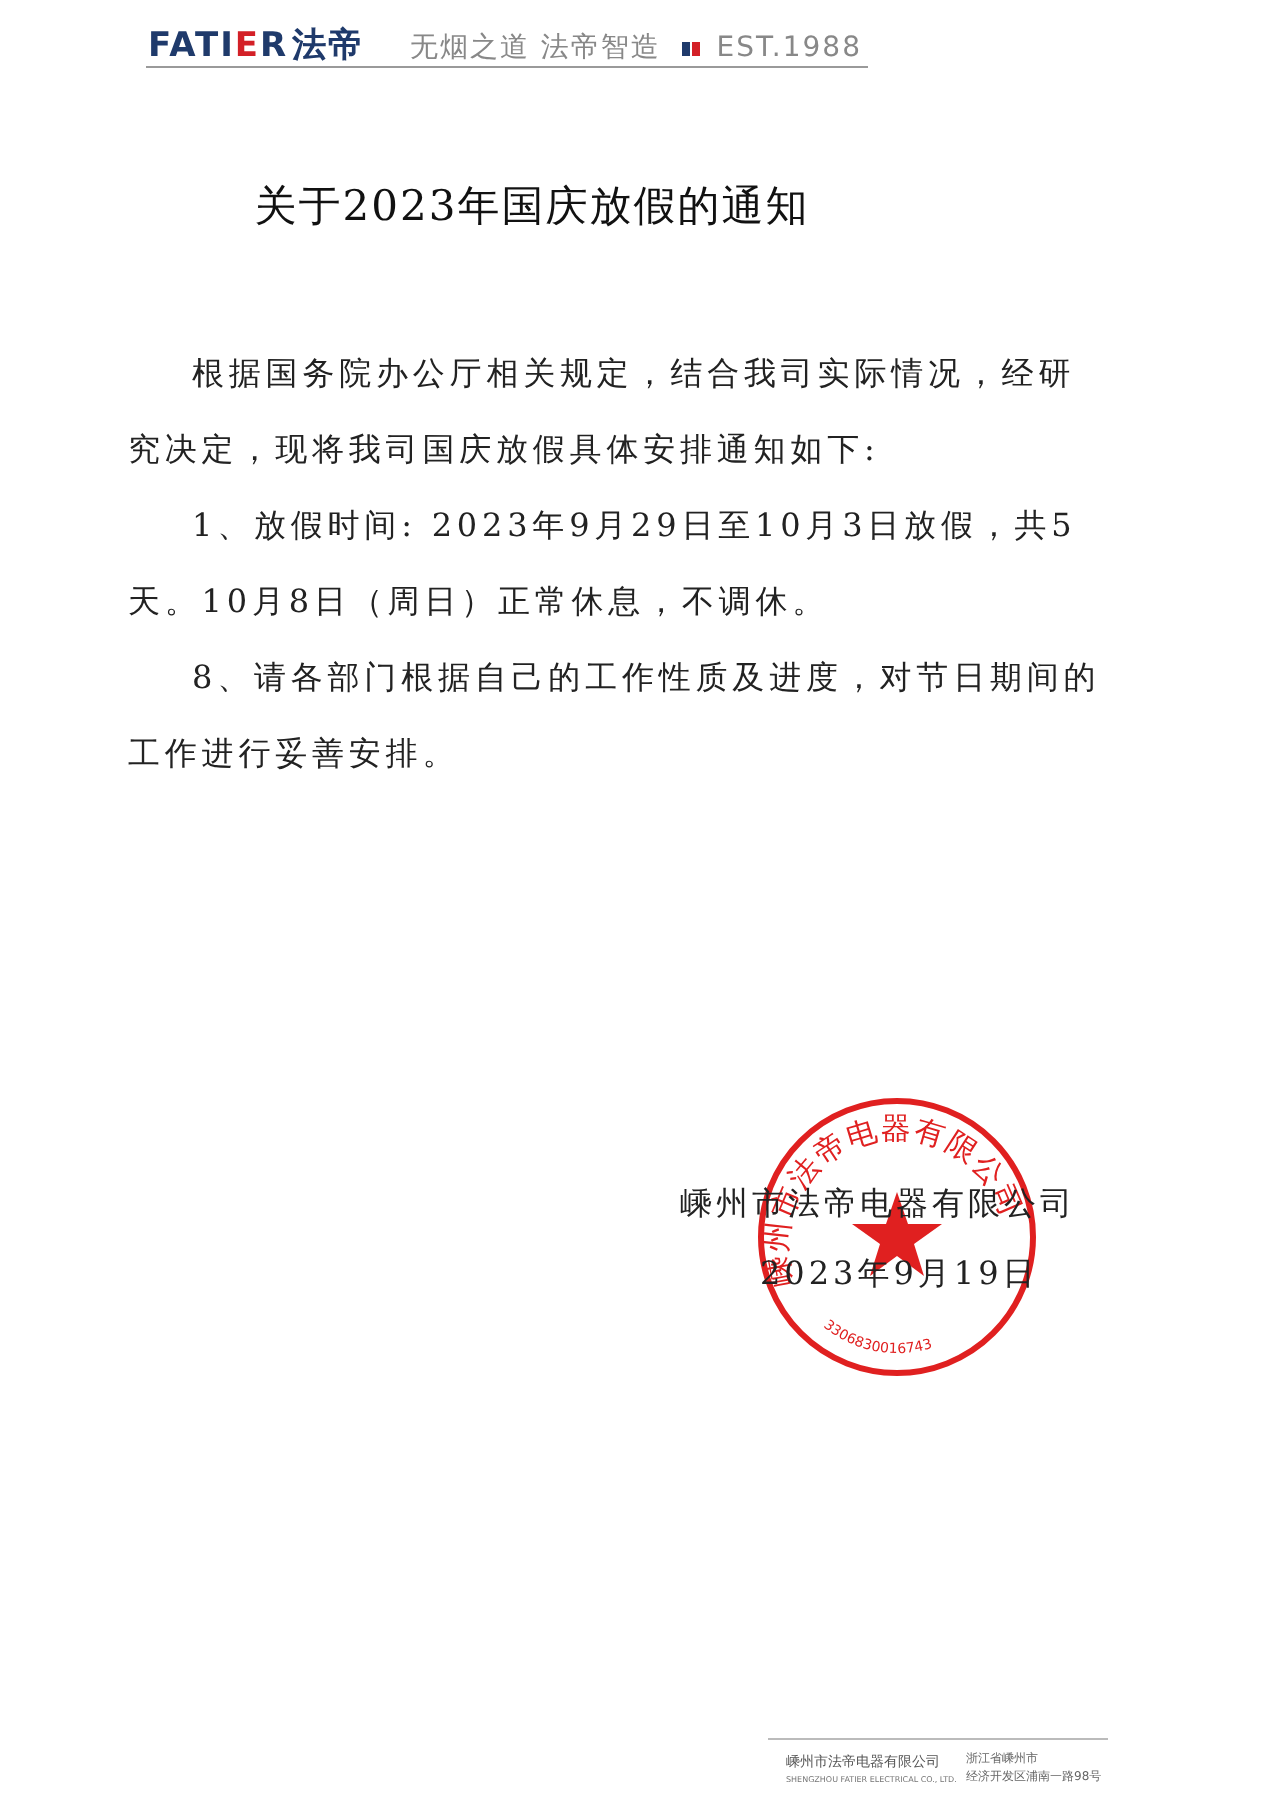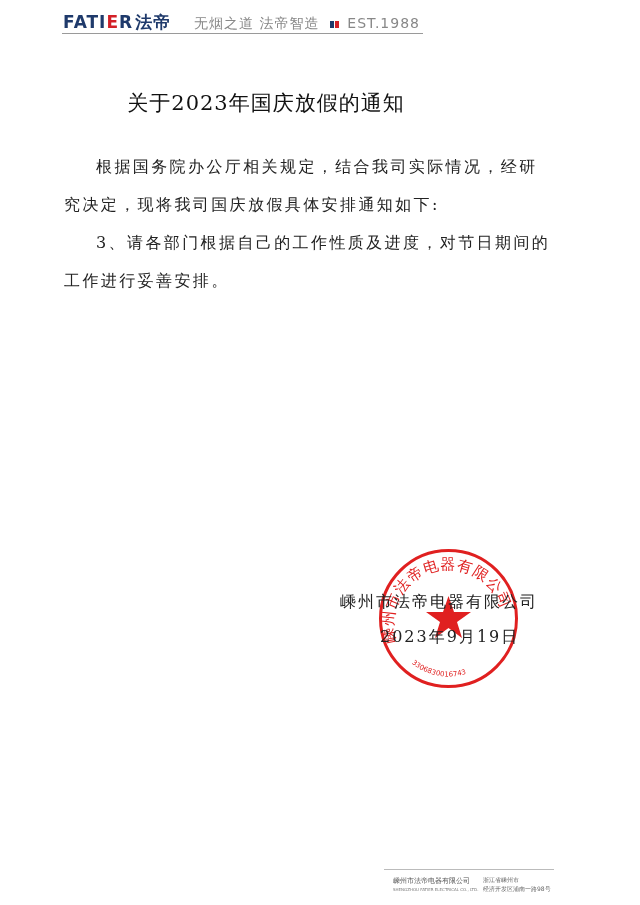--- a/index.html
+++ b/index.html
@@ -1,25 +1,25 @@
 <!DOCTYPE html>
 <html><head>
 <meta charset="utf-8">
 <style>
   html, body { margin:0; padding:0; background:#ffffff; }
   body { width:640px; height:905px; position:relative; overflow:hidden; font-family:"DejaVu Serif", "Liberation Serif", serif; color:#1a1a1a; }
-  .header { position:absolute; left:0; top:0; width:513px; height:40px; }
+  .header { position:absolute; left:11px; top:0; width:513px; height:40px; }
   .logo { position:absolute; left:63px; top:11px; font-family:"DejaVu Sans", "Liberation Sans", sans-serif; font-weight:bold; font-size:17px; letter-spacing:1px; color:#1f3a6b; }
   .logo .accent { color:#d32027; }
   .logo .cn { margin-left:2px; }
   .slogan { position:absolute; right:93px; top:15px; font-family:"DejaVu Sans", "Liberation Sans", sans-serif; font-size:14px; color:#888; letter-spacing:1px; white-space:nowrap; }
   .flag { display:inline-block; width:4px; height:7px; margin:0 0 0 1px; vertical-align:middle; }
   .header-rule { position:absolute; left:62px; right:90px; top:33px; height:1px; background:#9a9a9a; }
   .title { position:absolute; left:0; width:532px; top:89px; text-align:center; font-size:21px; font-weight:normal; letter-spacing:1px; color:#111; }
-  .body-text { position:absolute; left:64px; width:490px; top:148px; font-size:16px; line-height:38px; letter-spacing:2.4px; color:#222; }
+  .body-text { position:absolute; left:64px; width:490px; top:168px; font-size:16px; line-height:38px; letter-spacing:2.4px; color:#222; }
   .body-text p { margin:0; }
   .indent { text-indent:2em; }
   .indent3 { text-indent:3em; }
   .sig { position:absolute; font-size:16px; letter-spacing:2px; color:#222; }
   .seal { position:absolute; left:376px; top:546px; width:145px; height:145px; }
   .footer-rule { position:absolute; left:384px; width:170px; top:869px; height:1px; background:#bbb; }
   .footer-co { position:absolute; left:393px; top:876px; font-family:"DejaVu Sans", sans-serif; font-size:7px; color:#555; }
   .footer-co-en { position:absolute; left:393px; top:887px; font-family:"DejaVu Sans", sans-serif; font-size:4px; color:#777; }
   .footer-addr { position:absolute; left:483px; top:875px; font-family:"DejaVu Sans", sans-serif; font-size:6px; line-height:9px; color:#666; }
 </style>
@@ -35,21 +35,22 @@
     <span style="margin-left:4px;"><span class="flag" style="background:#1f3a6b"></span><span class="flag" style="background:#d32027"></span></span>
     <span style="margin-left:3px;">EST.1988</span>
   </div>
   <div class="header-rule"></div>
 </div>
 
 <div class="title">关于2023年国庆放假的通知</div>
 
 <div class="body-text">
   <p class="indent">根据国务院办公厅相关规定，结合我司实际情况，经研究决定，现将我司国庆放假具体安排通知如下:</p>
-  <p class="indent">3、请各部门根据自己的工作性质及进度，对节日期间的工作进行妥善安排。</p>
+  <p class="indent">1、放假时间: 2023年9月29日至10月3日放假，共5天。10月8日（周日）正常休息，不调休。</p>
+  <p class="indent">8、请各部门根据自己的工作性质及进度，对节日期间的工作进行妥善安排。</p>
 </div>
 
 <svg class="seal" viewBox="0 0 145 145">
   <defs>
     <path id="arc" d="M 22 100 A 55 55 0 1 1 123 100"></path>
     <path id="arc2" d="M 30 112 A 58 58 0 0 0 115 112"></path>
   </defs>
   <circle cx="72.5" cy="72.5" r="68" fill="none" stroke="#e02020" stroke-width="3"></circle>
   <text font-size="15" fill="#e02020" font-family="DejaVu Sans, sans-serif" letter-spacing="1"><textPath href="#arc" startOffset="2%">嵊州市法帝电器有限公司</textPath></text>
   <polygon points="72.5,50 78,66 95,66 81,76 86,92 72.5,82 59,92 64,76 50,66 67,66" fill="#e02020"></polygon>

